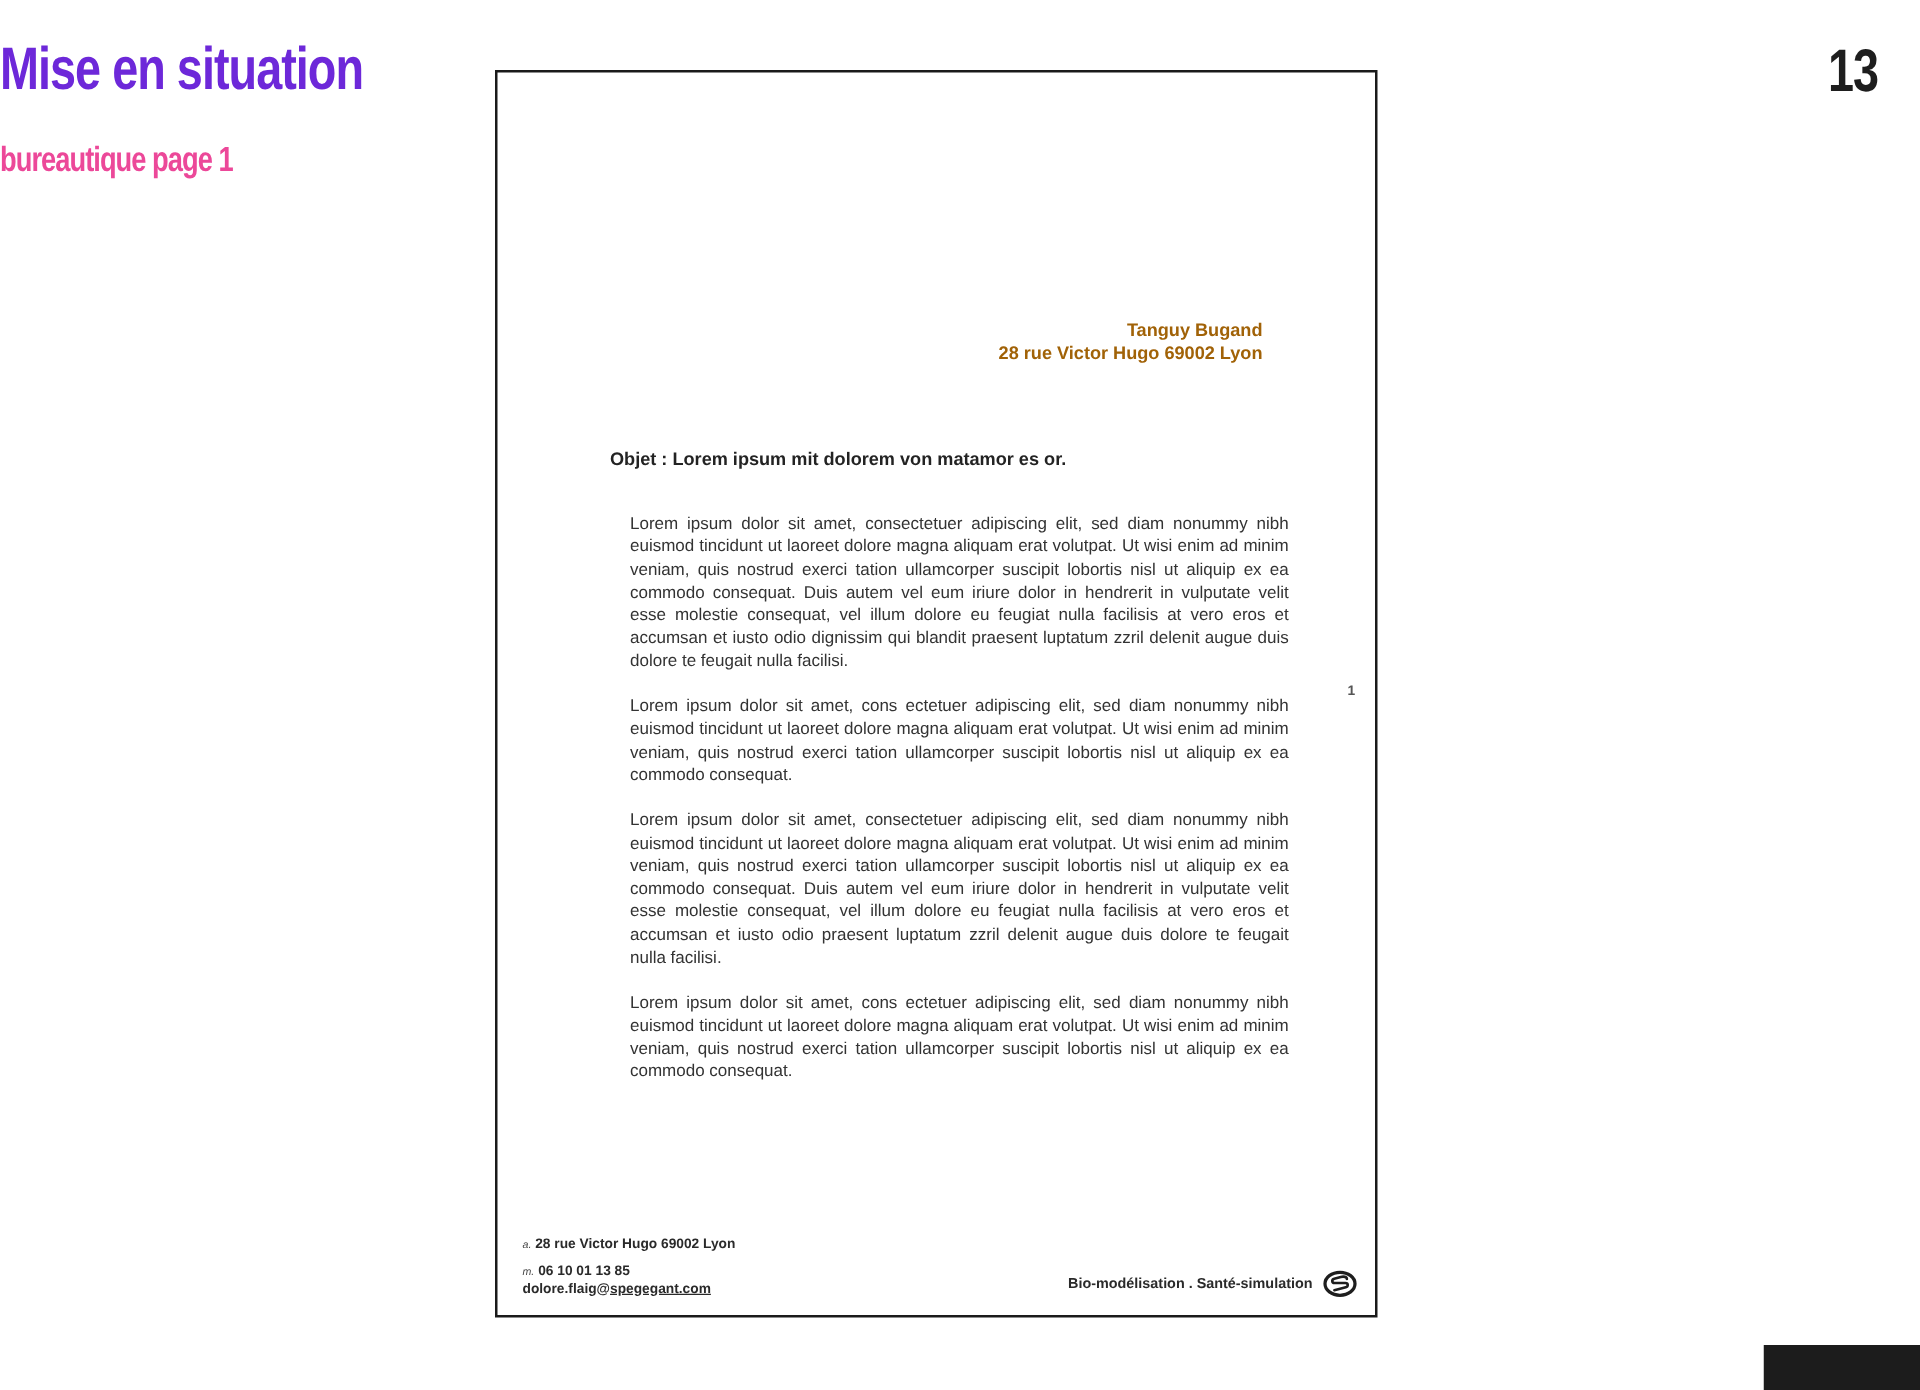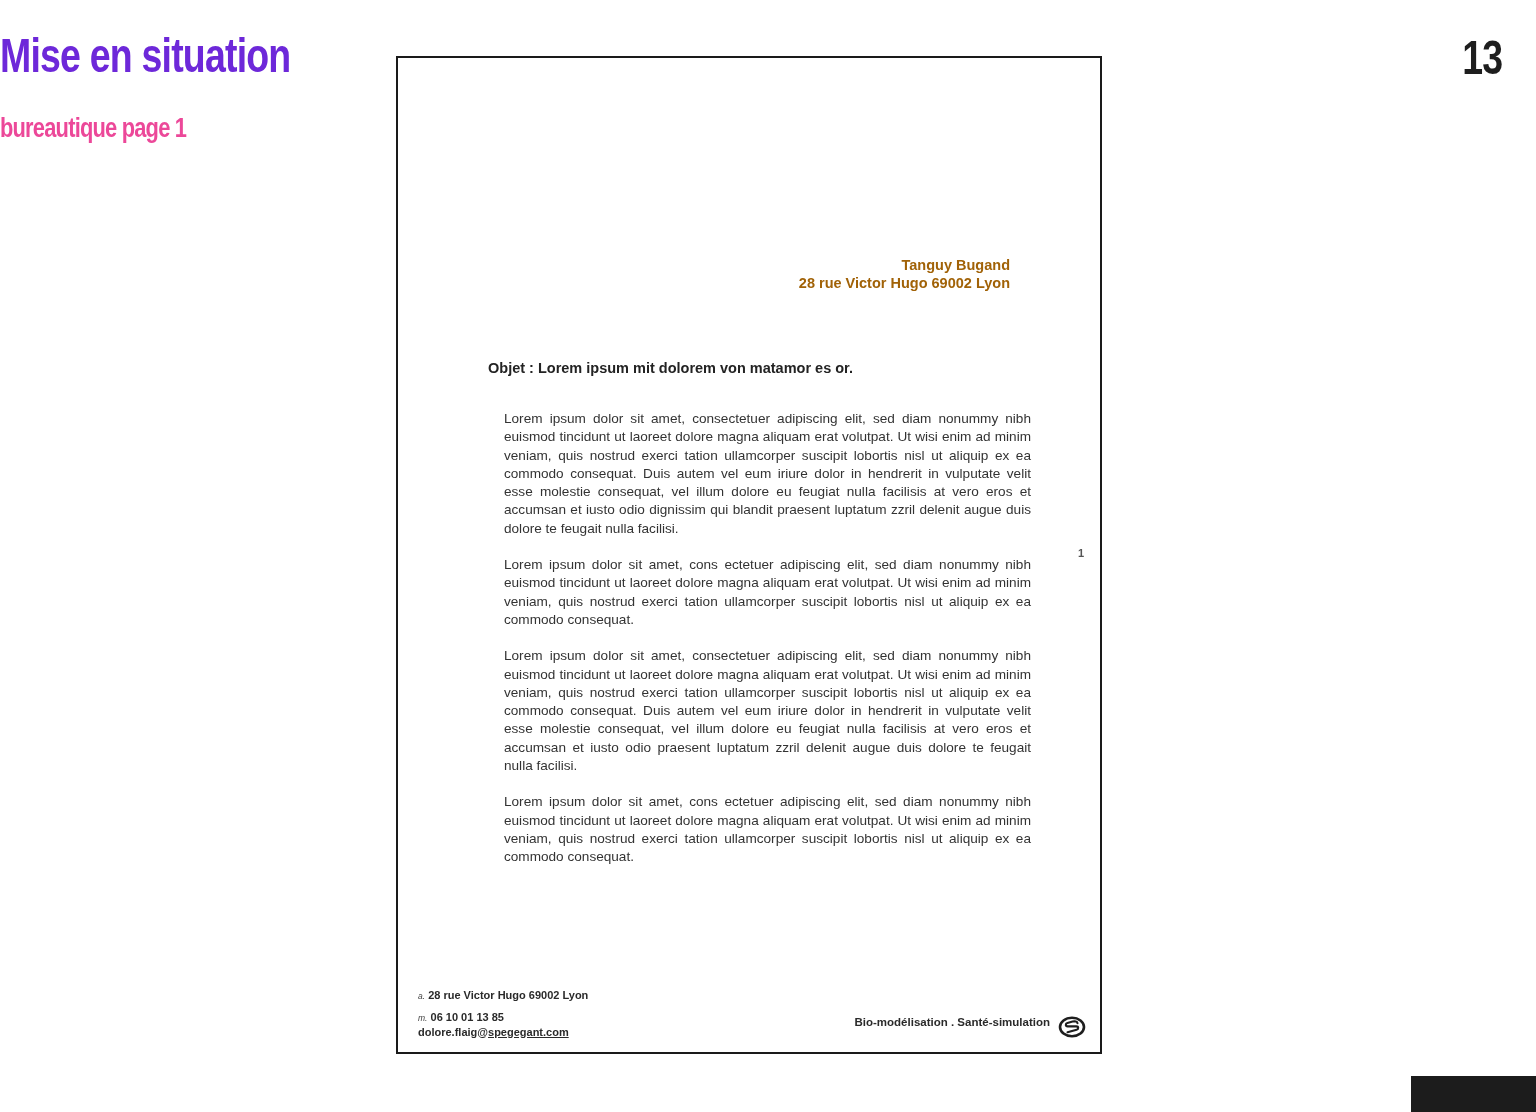--- a/index.html
+++ b/index.html
@@ -121,21 +121,21 @@
     font-size: 8.5px;
     font-weight: 400;
     font-style: italic;
     color: #444444;
   }
   .email-domain { text-decoration: underline; }
   .footer-brand {
     position: absolute;
     right: 14px; top: 958px;
     display: flex;
-    align-items: flex-start;
+    align-items: center;
     gap: 8px;
   }
   .footer-tagline {
     font-size: 11.5px;
     font-weight: 700;
     color: #2a2a2a;
     white-space: nowrap;
   }
   .brand-icon svg { display: block; }
 </style>

